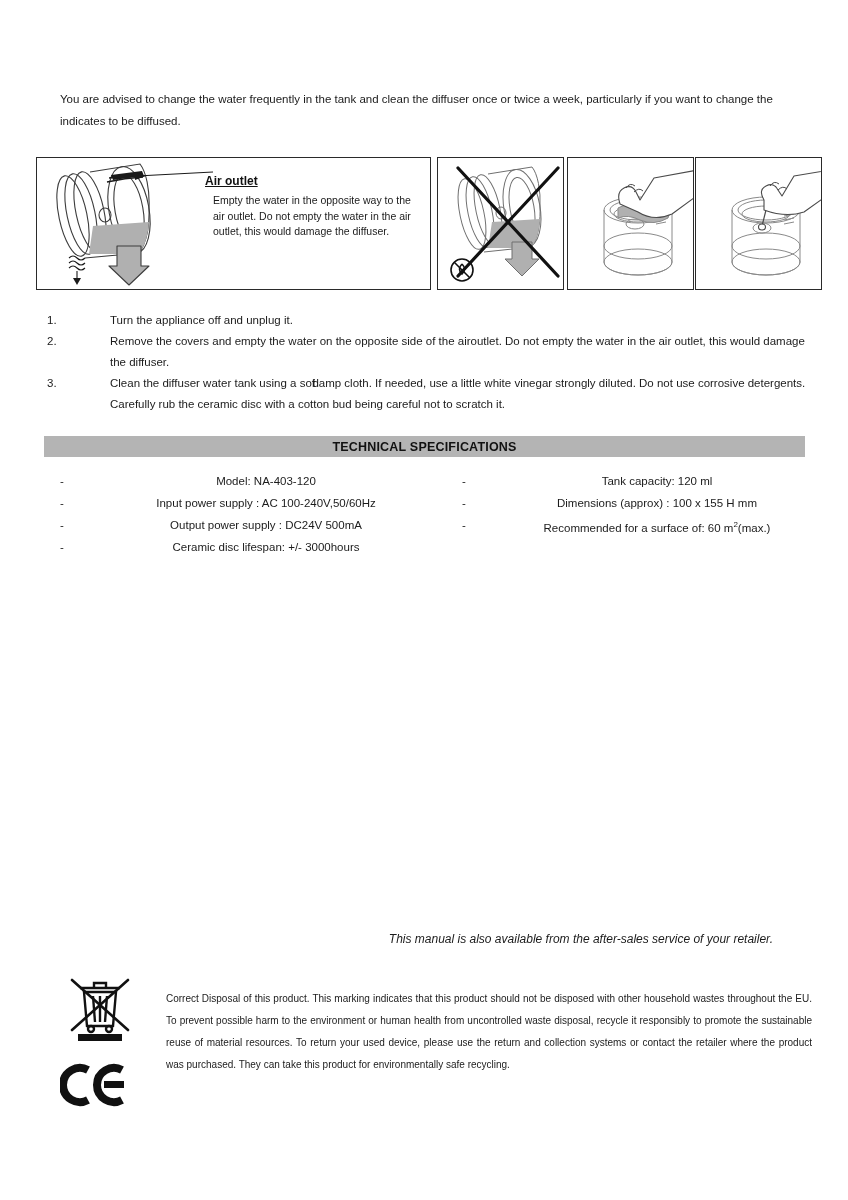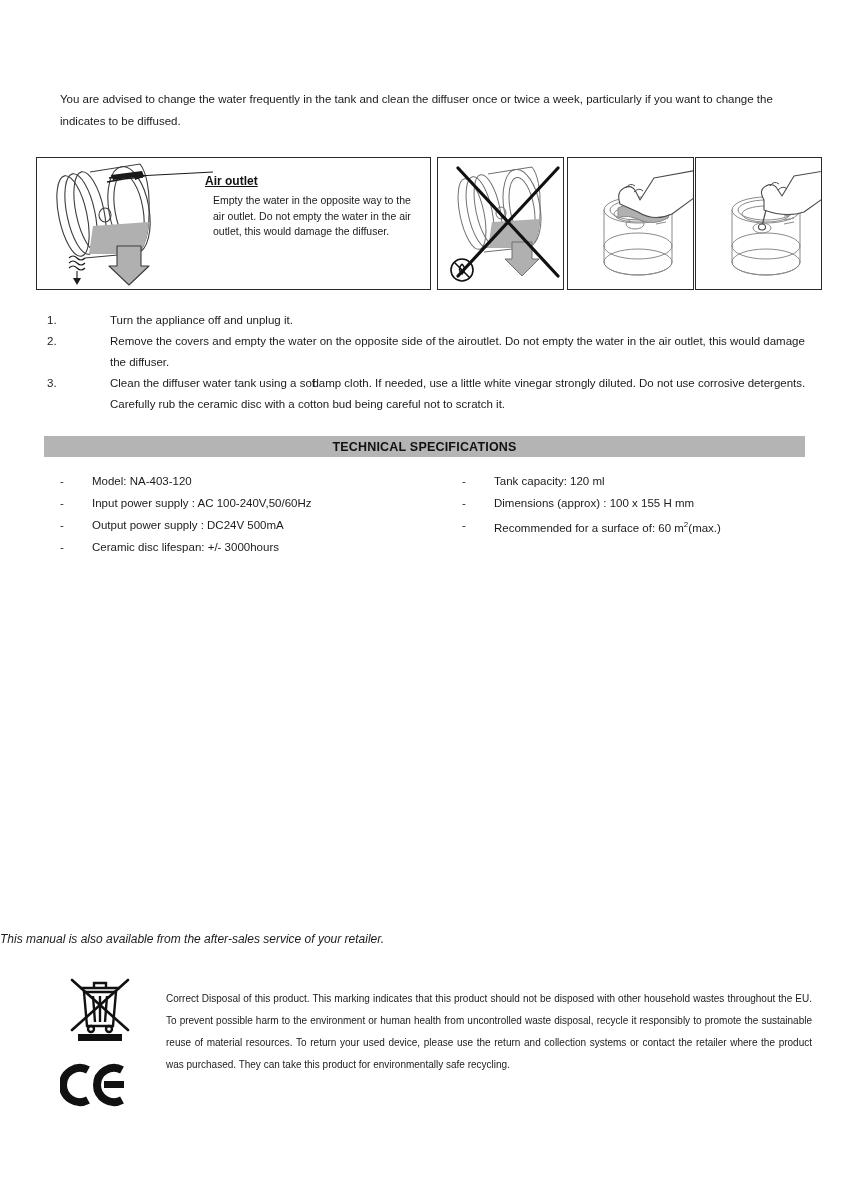--- a/index.html
+++ b/index.html
@@ -132,33 +132,34 @@
   }
   .spec-col { width: 50%; }
   .spec-col.right { padding-left: 22px; box-sizing: border-box; }
   .spec-item {
     display: flex;
     font-size: 11.5px;
     line-height: 22px;
     color: #1b1b1b;
   }
   .spec-dash { width: 32px; flex: 0 0 32px; }
-  .spec-label { flex: 1 1 auto; }
+  .spec-label { flex: 1 1 auto; text-align: center; }
   sup { font-size: 8px; vertical-align: super; }
 
   
   #manual-note {
     position: absolute;
     top: 932px;
     left: 0;
     width: 737px;
-    text-align: left;
+    text-align: right;
     font-size: 12px;
     font-style: italic;
     color: #1b1b1b;
+    padding-left: 36px;
   }
 
   
   .marks {
     position: absolute;
     left: 60px;
     top: 972px;
     width: 96px;
   }
   #disposal-text {

